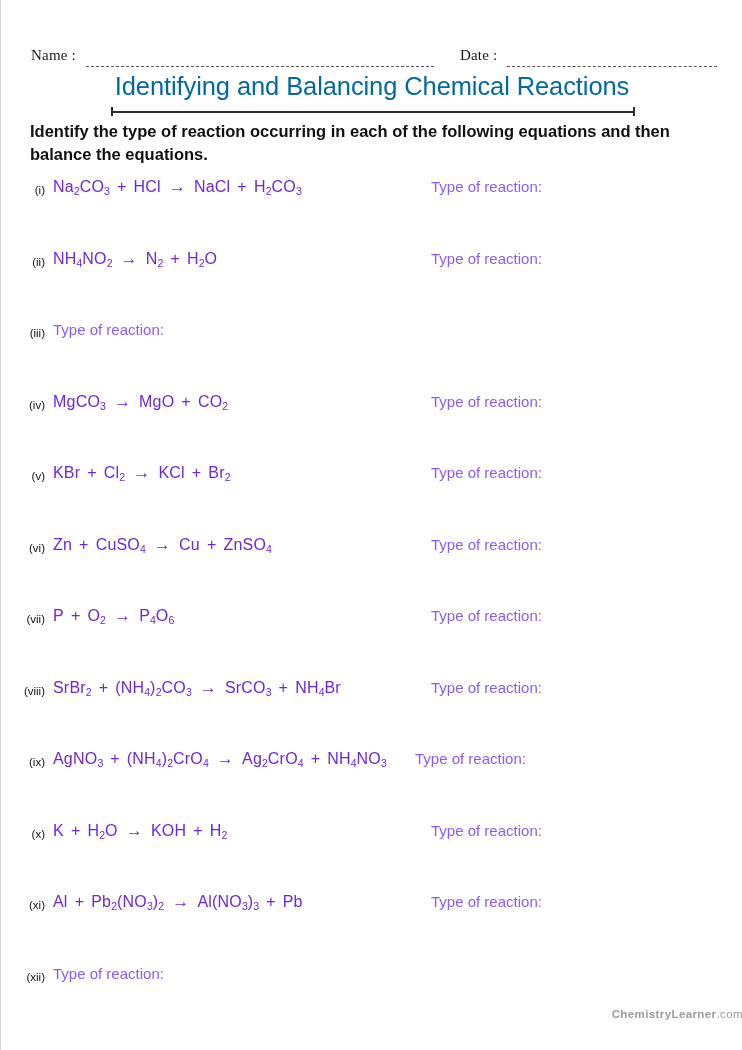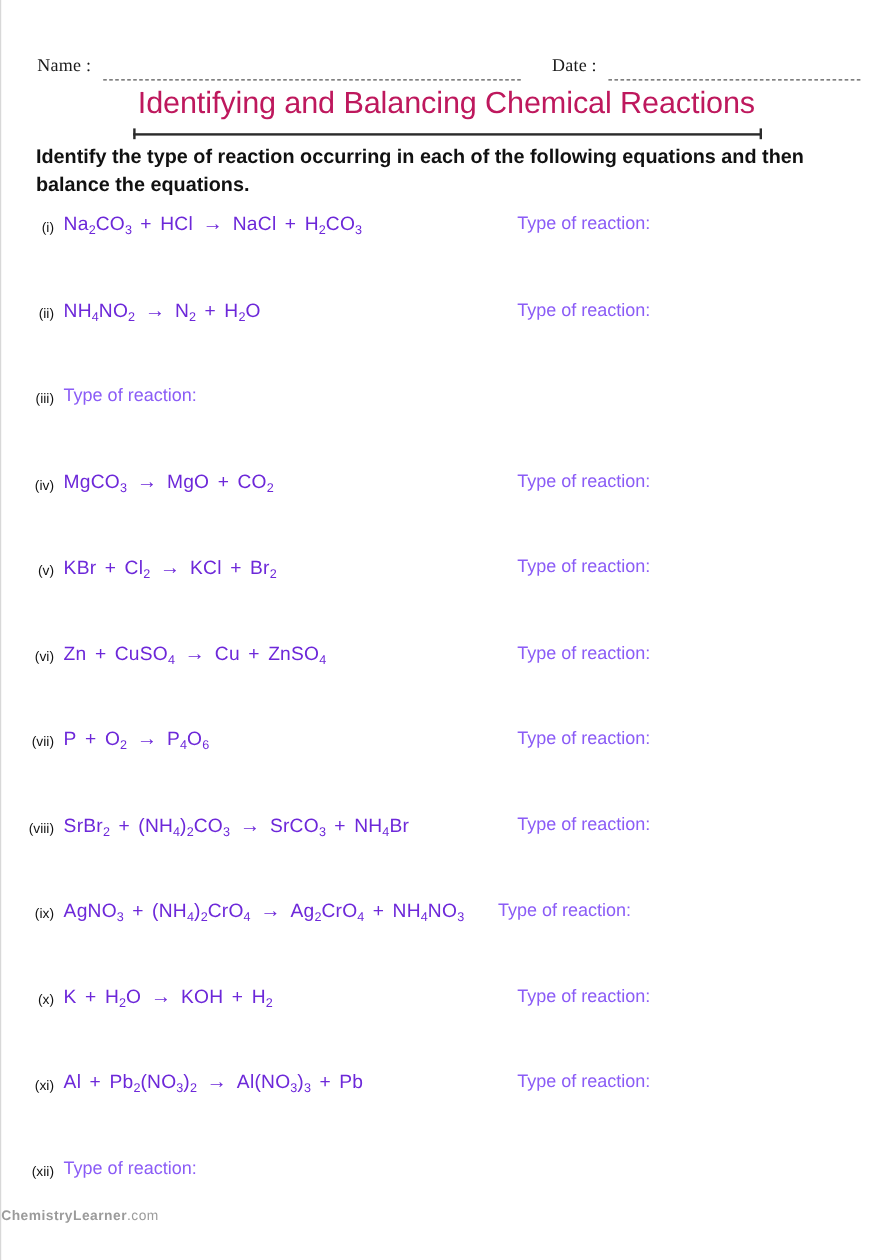--- a/index.html
+++ b/index.html
@@ -56,21 +56,21 @@
   
   .title {
     position: absolute;
     left: 0;
     top: 72px;
     width: 742px;
     text-align: center;
     font-size: 25.5px;
     font-weight: 400;
     letter-spacing: -0.1px;
-    color: #be185d;
+    color: #0369a1;
     white-space: nowrap;
   }
   .title-rule {
     position: absolute;
     left: 110px;
     top: 107px;
     width: 524px;
     height: 9px;
   }
   .title-rule .bar {
@@ -155,21 +155,21 @@
     white-space: nowrap;
   }
   .row.tight .equation { flex-basis: 362px; width: 362px; }
 
   
   .footer {
     position: absolute;
     left: 0;
     top: 1008px;
     width: 742px;
-    text-align: left;
+    text-align: right;
     font-size: 11.5px;
     color: #9b9b9b;
     letter-spacing: .4px;
   }
   .footer b { font-weight: 700; color: #9b9b9b; }
 </style>
 </head>
 <body>
 
 <div class="page">

